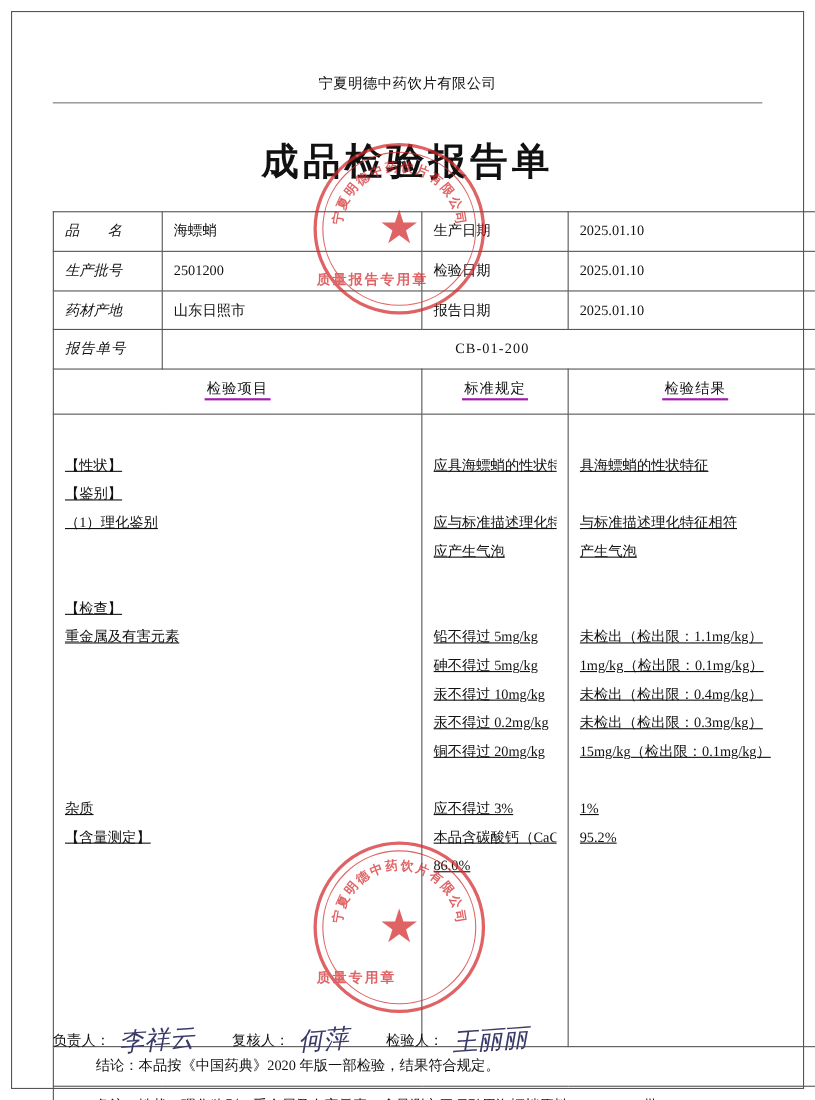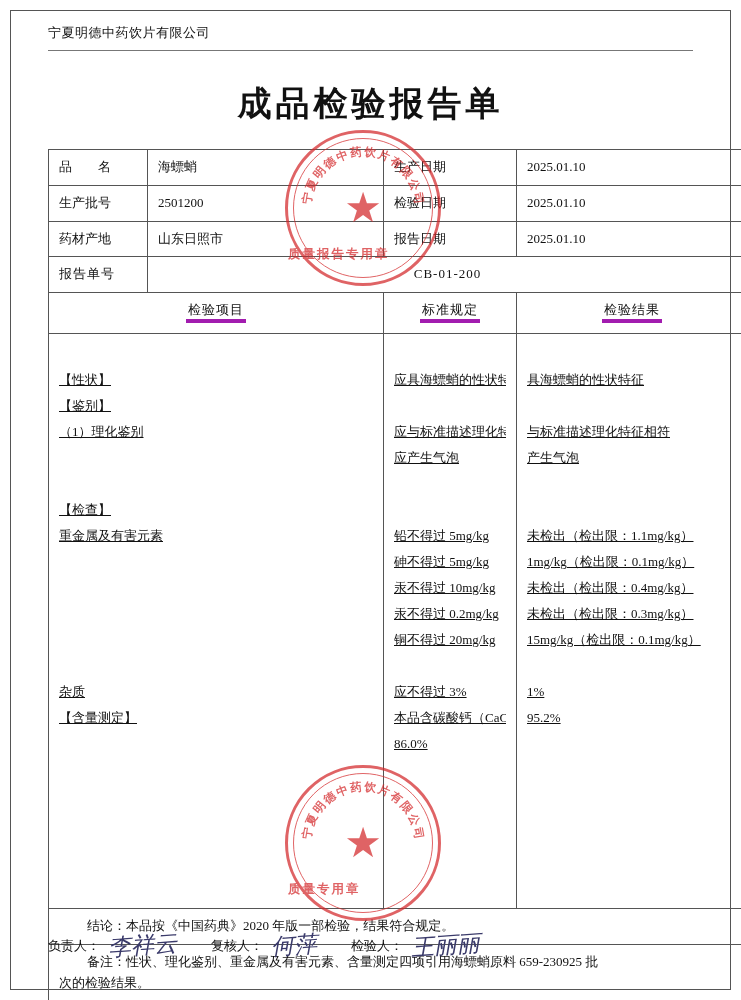--- a/index.html
+++ b/index.html
@@ -32,25 +32,26 @@
     box-sizing: border-box;
   }
   .inner {
     position: absolute;
     left: 48px;
     top: 24px;
     width: 645px;
   }
   .header-row {
     display: flex;
-    justify-content: flex-start;
+    justify-content: center;
     align-items: baseline;
     font-size: 13px;
     letter-spacing: 0.5px;
     padding-bottom: 6px;
+    margin-top: 43px;
   }
   .header-right {
     font-size: 12.5px;
     letter-spacing: 0.3px;
   }
   .hr-line {
     border: none;
     border-top: 1px solid #777;
     margin: 2px 0 0 0;
   }
@@ -69,20 +70,21 @@
   }
   table.main td {
     border: 1px solid #555;
     padding: 7px 10px;
     vertical-align: top;
     line-height: 1.6;
   }
   .lbl {
     width: 78px;
     white-space: nowrap;
+    font-style: italic;
   }
   .val {
     width: 215px;
   }
   .lbl2 {
     width: 112px;
     text-align: left;
   }
   .val2 {
     width: 210px;
@@ -93,21 +95,21 @@
   .rpt-val {
     text-align: center;
     letter-spacing: 1px;
   }
   .col-head {
     text-align: center;
     height: 26px;
     font-size: 13px;
   }
   .col-head span {
-    border-bottom: 4px solid #a21caf;
+    border-bottom: 2px solid #a21caf;
     padding: 0 2px 2px 2px;
     letter-spacing: 1px;
     margin-top: 48px;
   }
   td.body-cell {
     height: 560px;
     vertical-align: top;
     padding-top: 12px;
     position: relative;
     text-decoration: underline;

